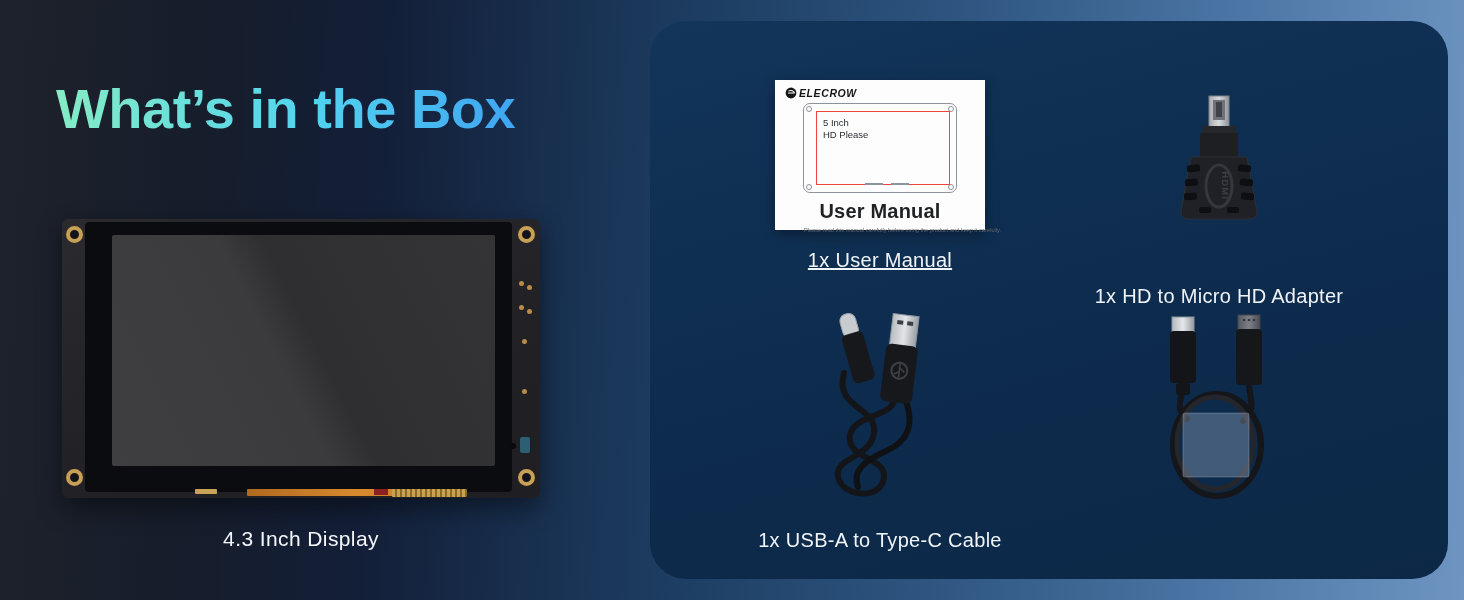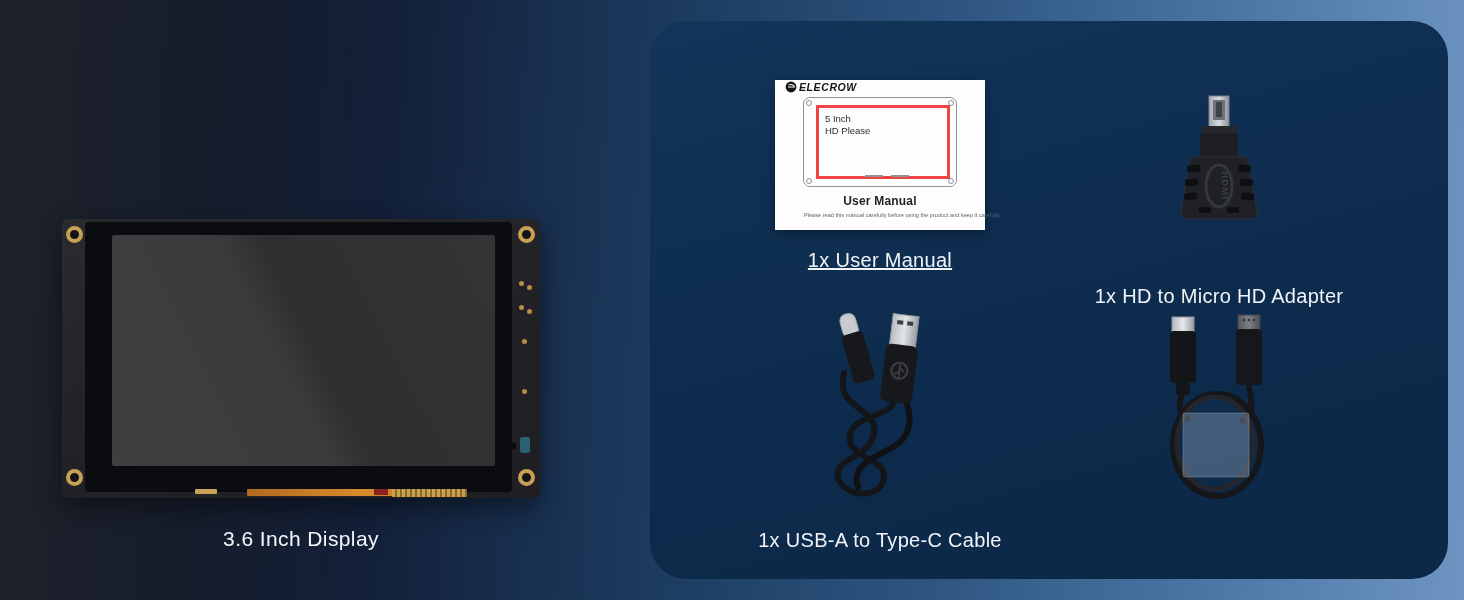--- a/index.html
+++ b/index.html
@@ -52,44 +52,45 @@
   }
   .item-caption{position:absolute;text-align:center;font-size:20px;color:#f0f4f8;letter-spacing:.3px;}
   .cap-1{left:30px;top:228px;width:400px;text-decoration:underline;}
   .cap-2{left:369px;top:244px;width:400px;margin-top:20px;}
   .cap-3{left:30px;top:508px;width:400px;}
   .cap-4{left:369px;top:508px;width:400px;}
   .img-wrap{position:absolute;}
   
   .manual-card{
     position:absolute;left:125px;top:59px;width:210px;height:150px;background:#fdfdfd;
-    box-shadow:0 4px 12px rgba(0,0,0,.35);box-sizing:border-box;padding:1px 10px;
+    box-shadow:0 4px 12px rgba(0,0,0,.35);box-sizing:border-box;padding:7px 10px;
   }
   .brand{display:flex;align-items:center;gap:2px;}
   .brand-name{font-size:10.5px;font-weight:700;font-style:italic;color:#141414;letter-spacing:.6px;}
   .m-illus{position:relative;width:152px;height:88px;margin:4px auto 0;
     border:1.5px solid #8d939a;border-radius:7px;}
   .m-dot{position:absolute;width:4px;height:4px;border:1px solid #8d939a;border-radius:50%;}
   .m-dot.tl{left:2px;top:2px}.m-dot.tr{right:2px;top:2px}
   .m-dot.bl{left:2px;bottom:2px}.m-dot.br{right:2px;bottom:2px}
-  .m-screen{position:absolute;left:12px;top:7px;right:6px;bottom:7px;border:3px solid #ef4444;}
+  .m-screen{position:absolute;left:12px;top:7px;right:6px;bottom:7px;border:1px solid #ef4444;}
   .m-label{margin:5px 0 0 6px;font-size:9.5px;line-height:1.3;color:#2c2e33;}
   .m-foot{position:absolute;bottom:-1px;height:2px;width:18px;background:#8d939a;}
   .m-foot.f1{left:36%}.m-foot.f2{left:56%}
-  .m-title{margin-top:7px;text-align:center;font-size:12px;font-weight:600;color:#1f2125;letter-spacing:.2px;}
+  .m-title{margin-top:7px;text-align:center;font-size:20px;font-weight:600;color:#1f2125;letter-spacing:.2px;}
   .m-fine{margin-top:4px;text-align:center;font-size:7px;color:#606468;white-space:nowrap;transform:scale(.8);transform-origin:center;}
   .adapter-wrap{left:519px;top:72px;width:100px;height:130px;}
   .usb-wrap{left:170px;top:288px;width:120px;height:200px;}
   .hdcable-wrap{left:509px;top:292px;width:120px;height:190px;}
 </style>
 </head>
 <body>
 
 <div class="stage">
 
+  <h1 class="page-title">What’s in the Box</h1>
 
   <div class="board">
     <span class="hole tl"></span>
     <span class="hole tr"></span>
     <span class="hole bl"></span>
     <span class="hole br"></span>
     <div class="bezel">
       <div class="screen"></div>
     </div>
     <span class="comp c1"></span>
@@ -98,21 +99,21 @@
     <span class="comp c4"></span>
     <span class="comp c5"></span>
     <span class="comp c6"></span>
     <span class="jack"></span>
     <span class="jackdot"></span>
     <span class="flex-tab"></span>
     <span class="flex-main"></span>
     <span class="flex-pins"></span>
     <span class="flex-chip"></span>
   </div>
-  <div class="display-caption">3.6 Inch Display</div>
+  <div class="display-caption">4.3 Inch Display</div>
 
   <div class="panel">
 
     <div class="manual-card">
       <div class="brand">
         <svg width="12" height="12" viewBox="0 0 12 12">
           <circle cx="6" cy="6" r="5.4" fill="#141414"></circle>
           <path d="M3 6 h6 M3.6 4 a4 3.4 0 0 1 6 2.4" stroke="#ffffff" stroke-width="1.1" fill="none"></path>
         </svg>
         <span class="brand-name">ELECROW</span>

